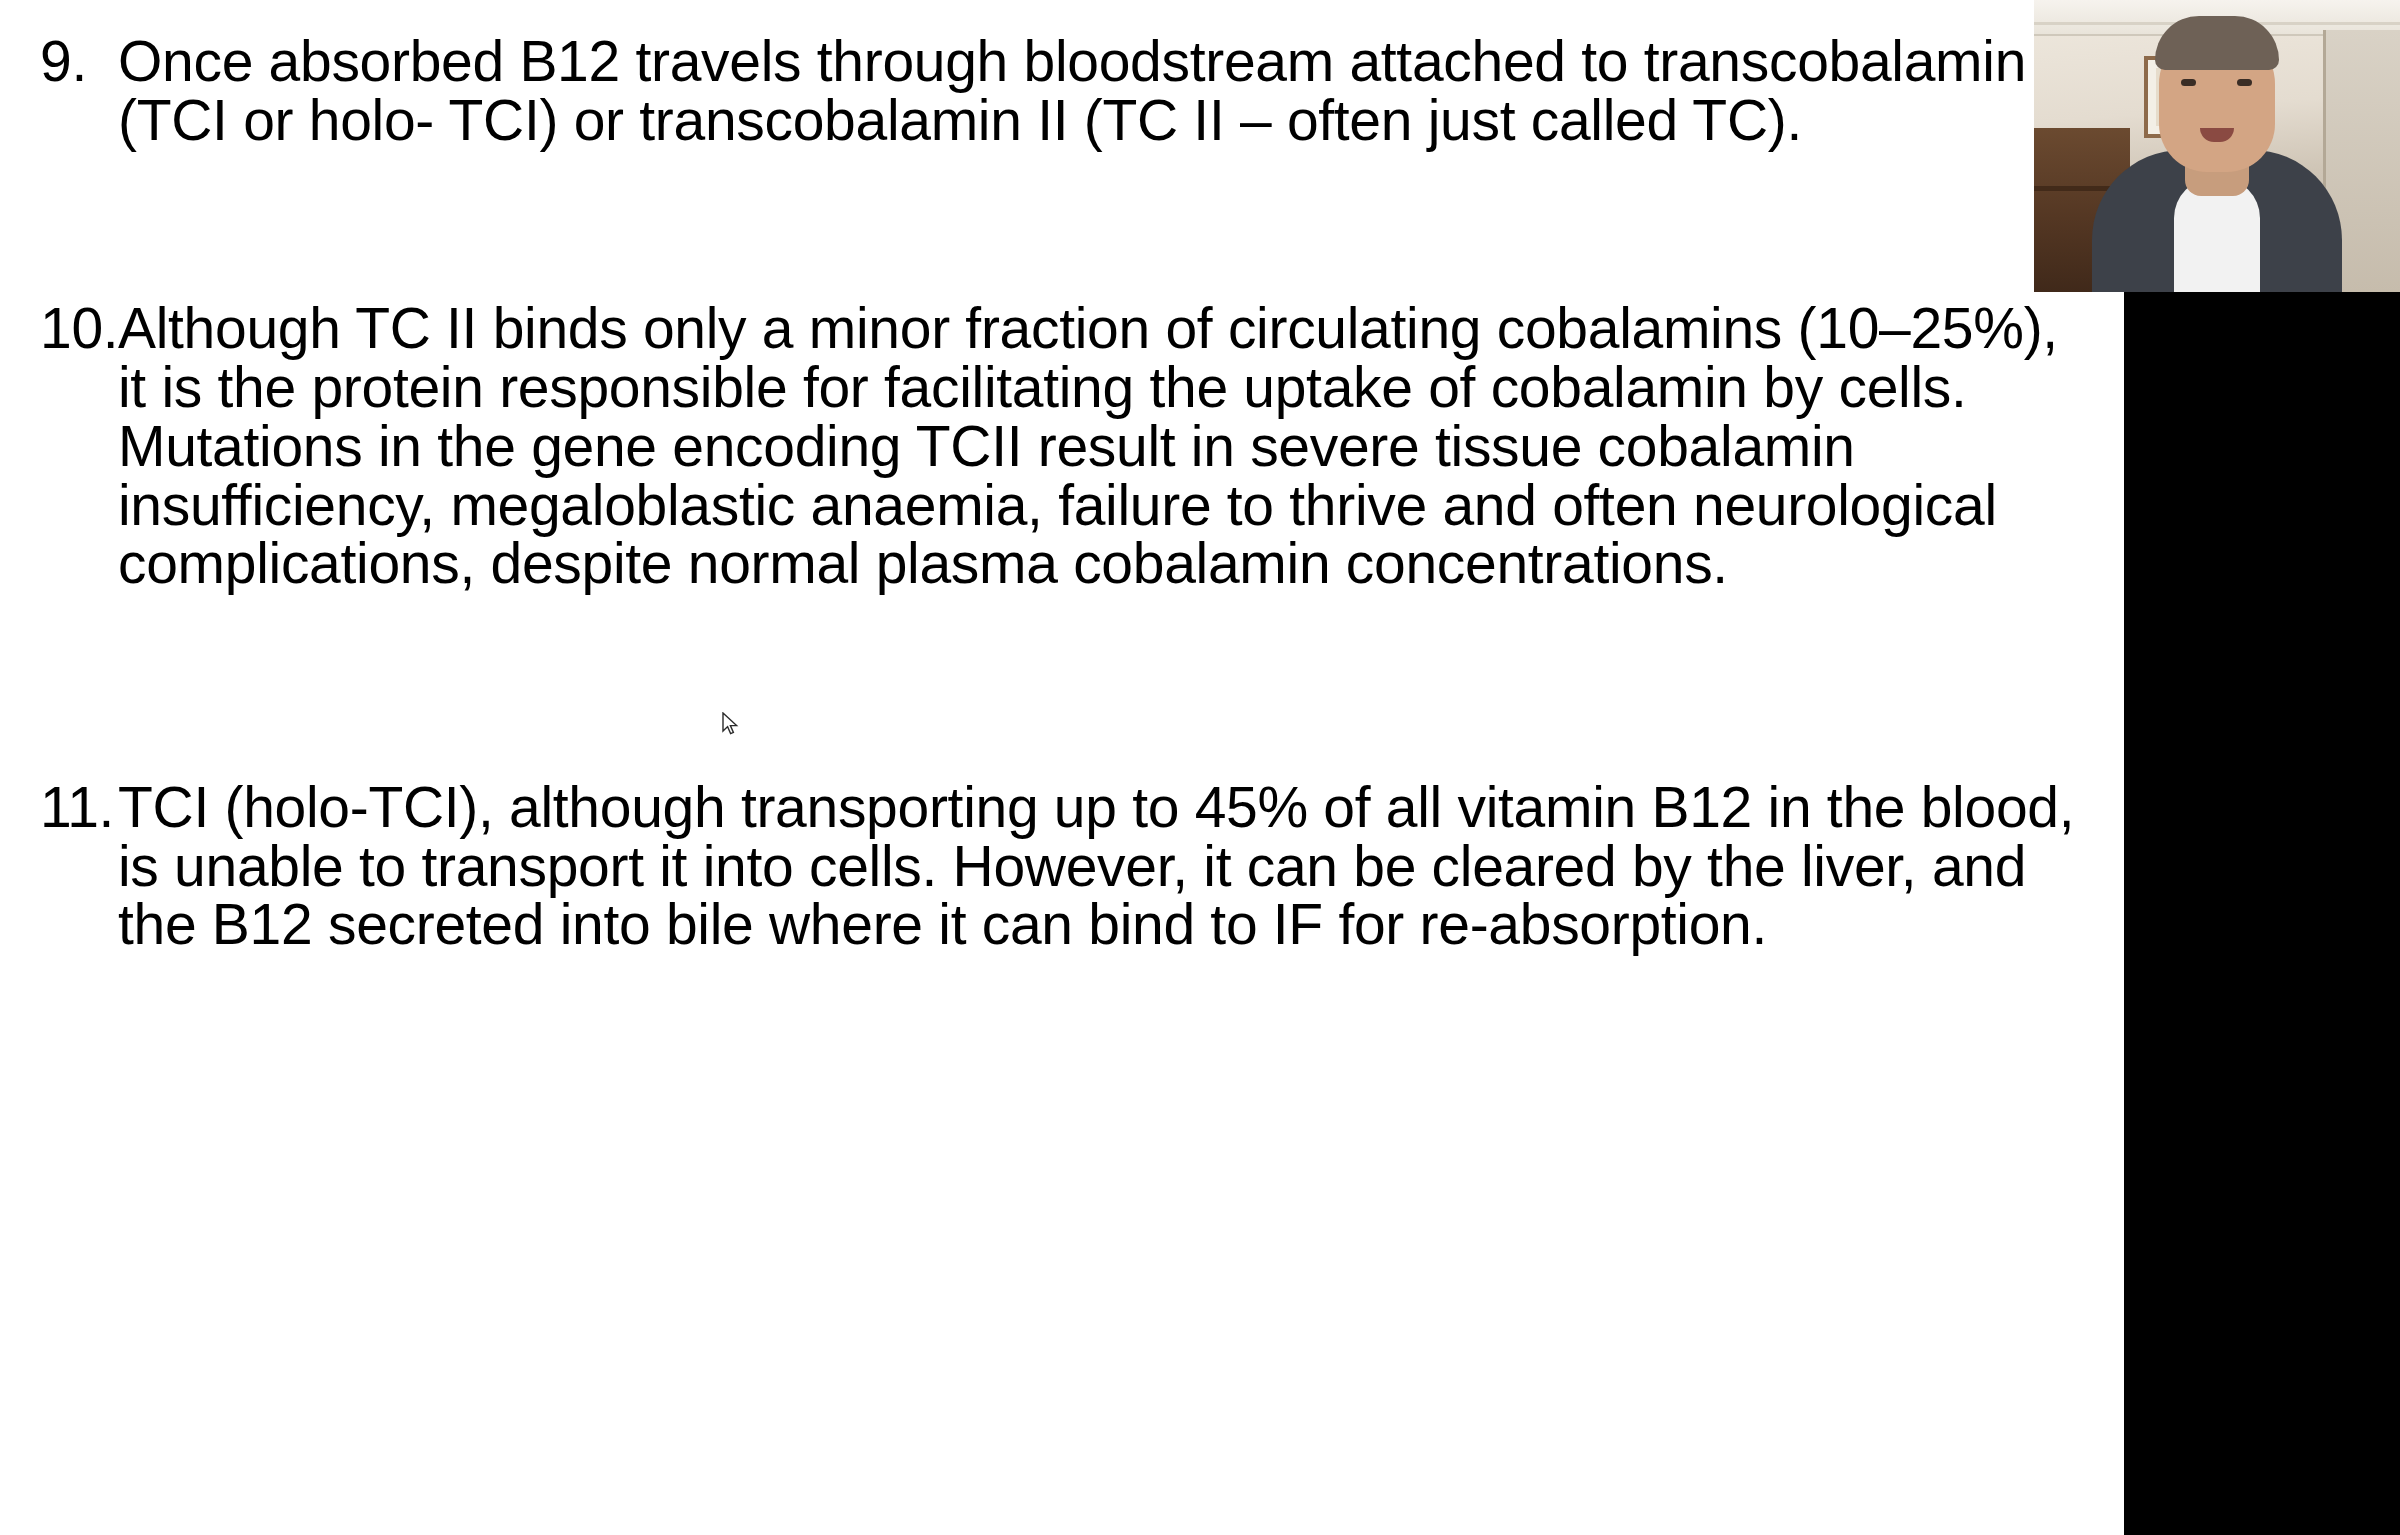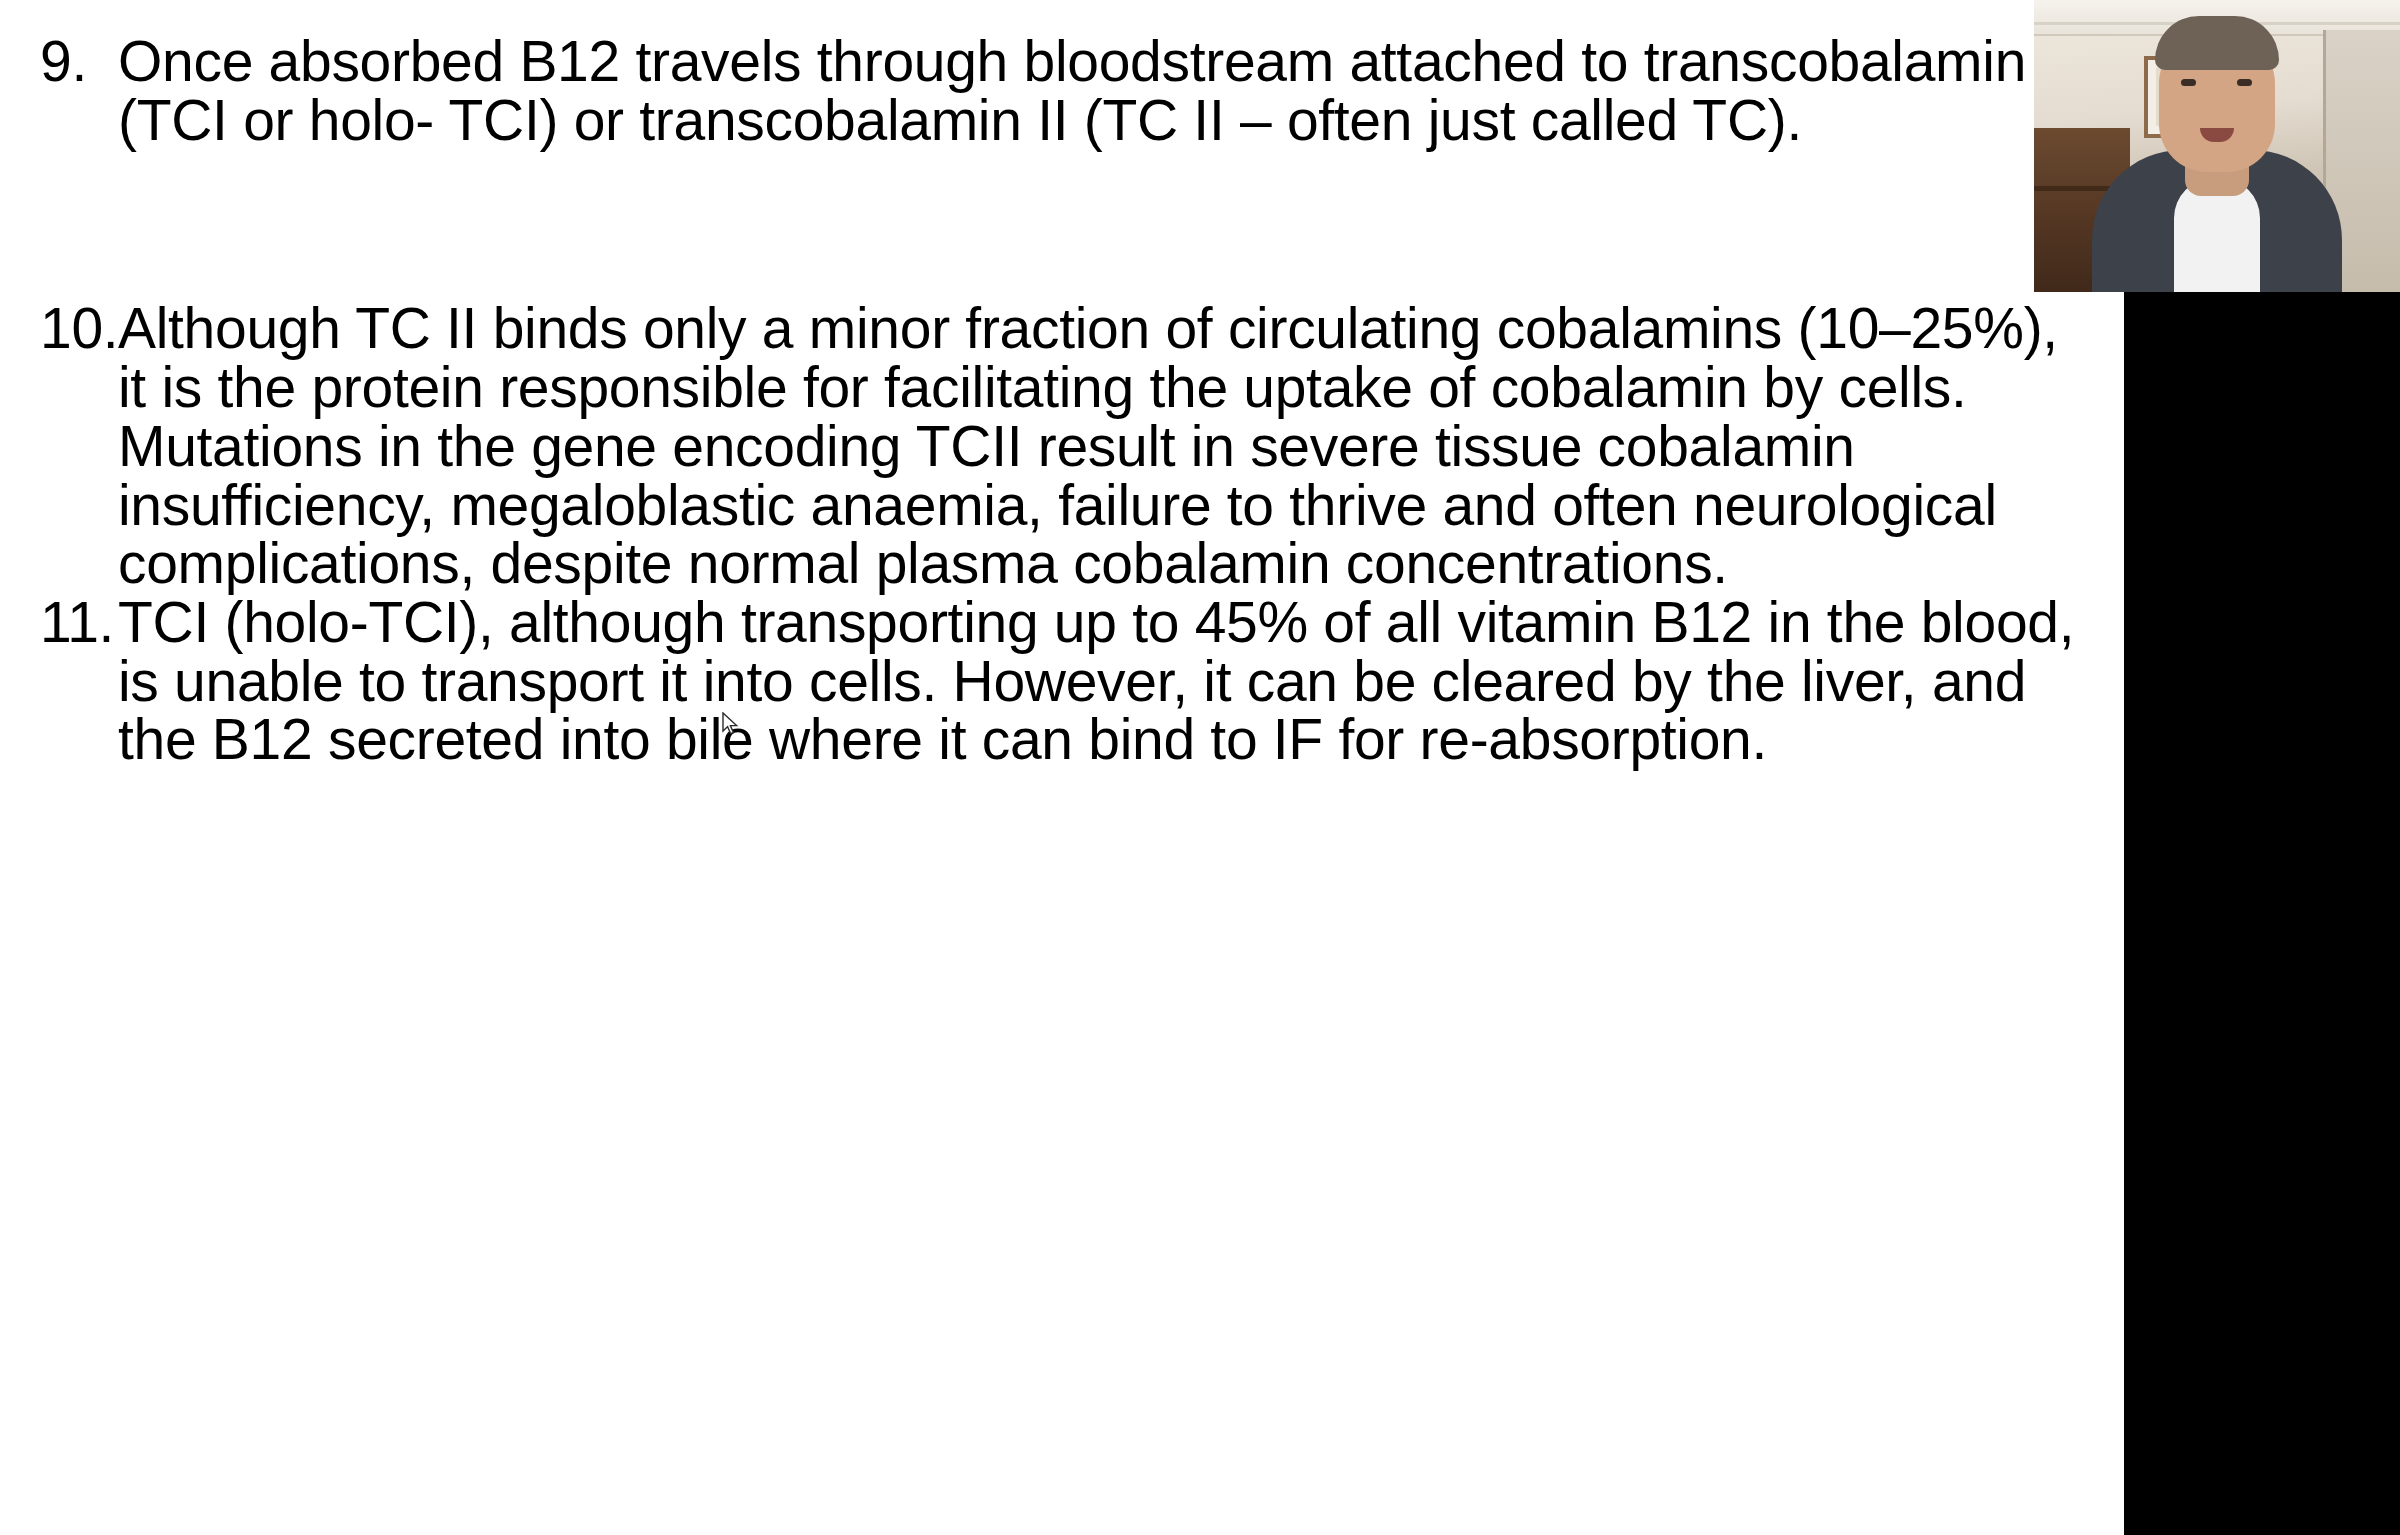--- a/index.html
+++ b/index.html
@@ -49,21 +49,21 @@
     width: 78px;
     text-align: left;
     white-space: nowrap;
   }
   .bullet .txt {
     flex: 1 1 auto;
     text-align: left;
   }
   .b9  { margin-top: 14px; }
   .b10 { margin-top: 150px; justify-content: center; }
-  .b11 { }
+  .b11 { margin-top: 185px; }
   .b10 .num, .b11 .num { width: 78px; }
 
   
   .gutter {
     position: absolute;
     left: 2124px;
     top: 0;
     width: 276px;
     height: 1535px;
     background: #000000;

